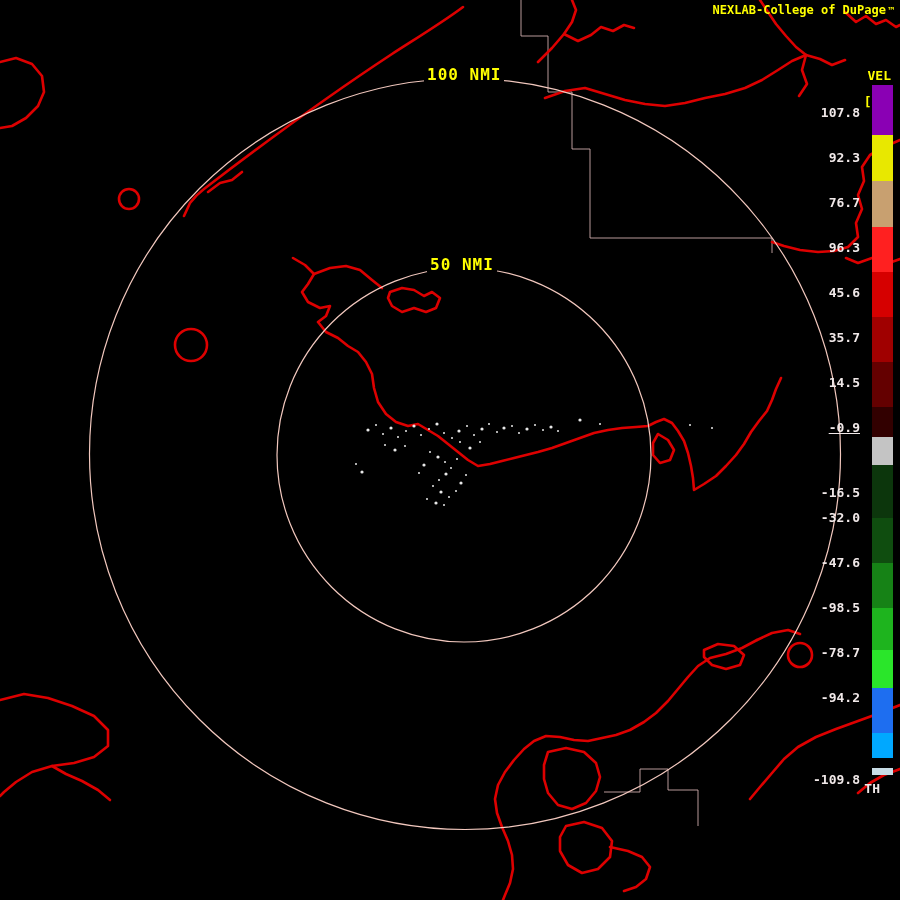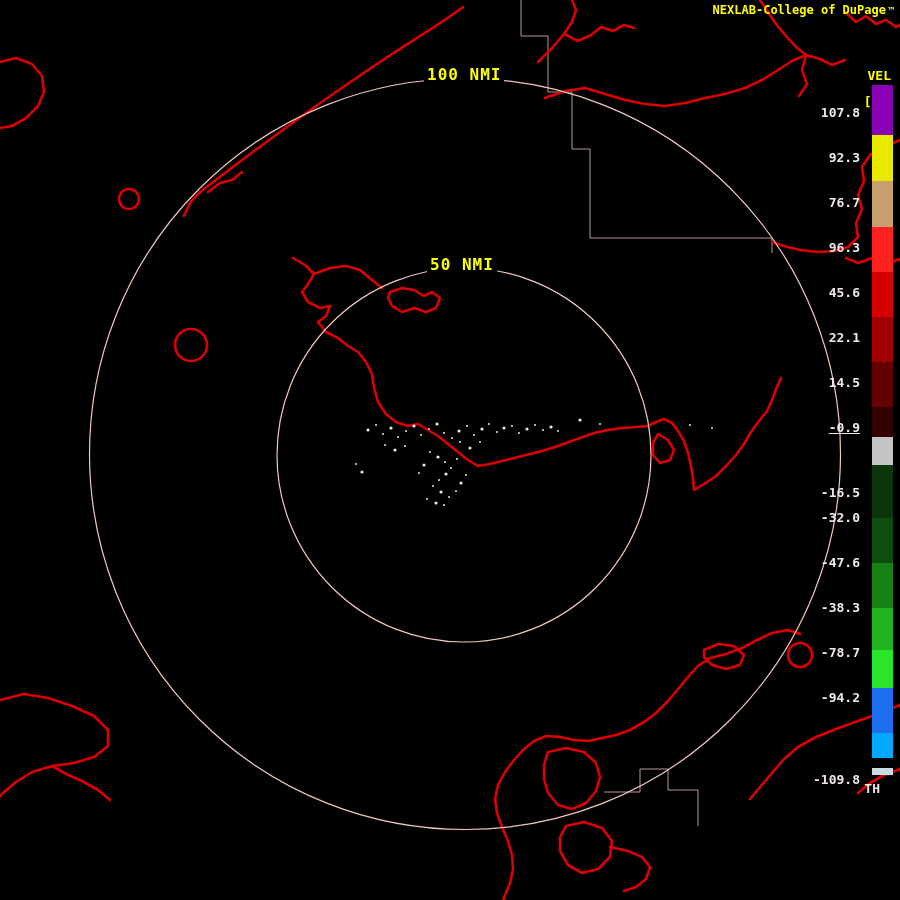--- a/index.html
+++ b/index.html
@@ -173,26 +173,26 @@
       <div class="cb-seg" style="height: 25px; background: rgb(0, 168, 255);"></div>
       <div class="cb-seg" style="height: 10px; background: rgb(0, 0, 0);"></div>
       <div class="cb-seg" style="height: 7px; background: rgb(200, 220, 230);"></div>
     </div>
   <div class="ticks">
       <div class="tick" style="top: 106px;">107.8</div>
       <div class="tick" style="top: 151px;">92.3</div>
       <div class="tick" style="top: 196px;">76.7</div>
       <div class="tick" style="top: 241px;">96.3</div>
       <div class="tick" style="top: 286px;">45.6</div>
-      <div class="tick" style="top: 331px;">22.1</div>
+      <div class="tick" style="top: 331px;">35.7</div>
       <div class="tick" style="top: 376px;">14.5</div>
       <div class="tick" style="top: 421px; text-decoration: underline;">-0.9</div>
       <div class="tick" style="top: 486px;">-16.5</div>
       <div class="tick" style="top: 511px;">-32.0</div>
       <div class="tick" style="top: 556px;">-47.6</div>
-      <div class="tick" style="top: 601px;">-38.3</div>
+      <div class="tick" style="top: 601px;">-98.5</div>
       <div class="tick" style="top: 646px;">-78.7</div>
       <div class="tick" style="top: 691px;">-94.2</div>
       <div class="tick" style="top: 765px; margin-top: 8px;">-109.8</div>
     </div>
   <div class="th-label">TH</div>
 
 </div>
 
 </body></html>

